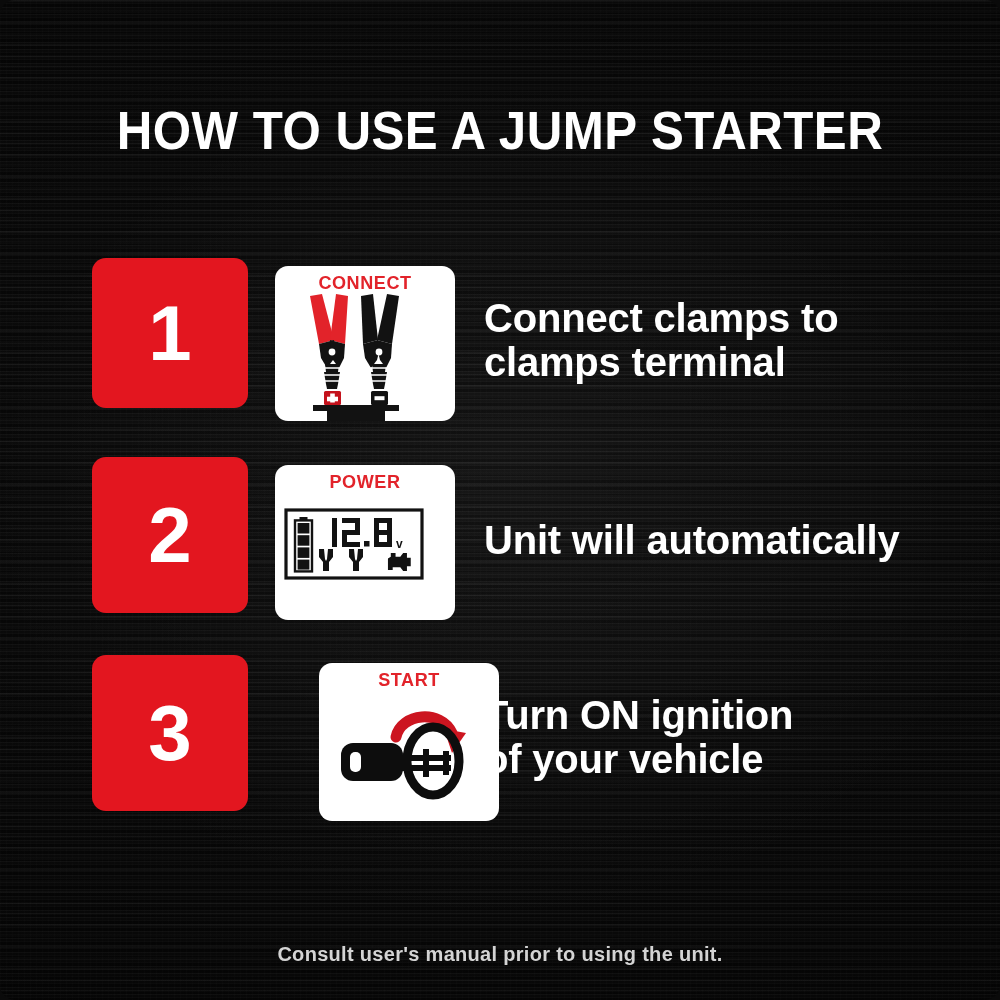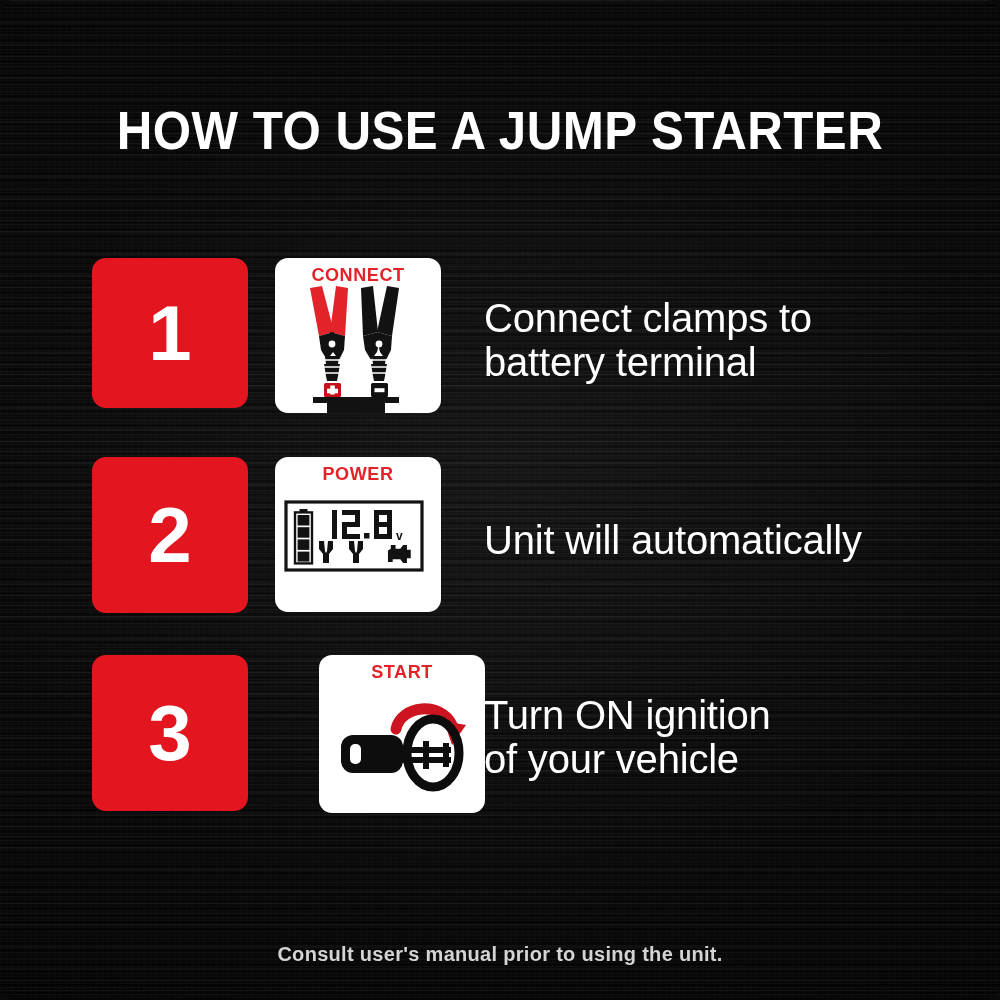--- a/index.html
+++ b/index.html
@@ -88,22 +88,22 @@
     color:#ffffff;
     font-size:78px;
     font-weight:bold;
     line-height:1;
     font-family:"Liberation Sans", sans-serif;
   }
   .step-1 .num-badge{ height:150px; }
   .step-3 .num-badge{ height:156px; }
 
   .icon-card{
-    position:absolute; left:183px; top:0;
-    width:166px; height:155px;
+    position:absolute; left:183px; top:8px;
+    width:180px; height:155px;
     background:#ffffff;
     border-radius:13px;
     overflow:hidden;
   }
   .step-3 .icon-card{ height:158px;margin-left:44px; }
 
   .icon-title{
     position:absolute; left:0; right:0; top:7px;
     text-align:center;
     color:#e2232a;
@@ -113,21 +113,21 @@
     line-height:1;
     transform:scaleX(0.95);
   }
   .icon-art{ position:absolute; left:0; top:26px; width:158px; height:129px; }
 
   .step-text{
     position:absolute; left:392px; top:50%;
     transform:translateY(-50%);
     color:#ffffff;
     font-size:40px;
-    font-weight:normal;
+    font-weight:bold;
     line-height:1.12;
     letter-spacing:-0.2px;
   }
   .step-text .ln{ display:block; white-space:nowrap; }
 
   
   .footer{
     position:absolute; left:0; right:0; top:943px;
     text-align:center;
     color:#d4d4d4;
@@ -193,21 +193,21 @@
           <rect x="96" y="99" width="17" height="14" rx="1.5" fill="#121212"></rect>
           <rect x="99.5" y="104.2" width="10" height="4" fill="#ffffff"></rect>
 
           <rect x="38" y="113" width="86" height="6" fill="#121212"></rect>
           <rect x="52" y="119" width="58" height="10" fill="#121212"></rect>
         </svg>
       </div>
 
       <div class="step-text">
         <span class="ln">Connect clamps to</span>
-        <span class="ln">battery terminal</span>
+        <span class="ln">clamps terminal</span>
       </div>
     </div>
 
     <div class="step step-2">
       <div class="num-badge">2</div>
 
       <div class="icon-card">
         <div class="icon-title">POWER</div>
         <svg class="icon-art" viewBox="0 0 158 129">
 

